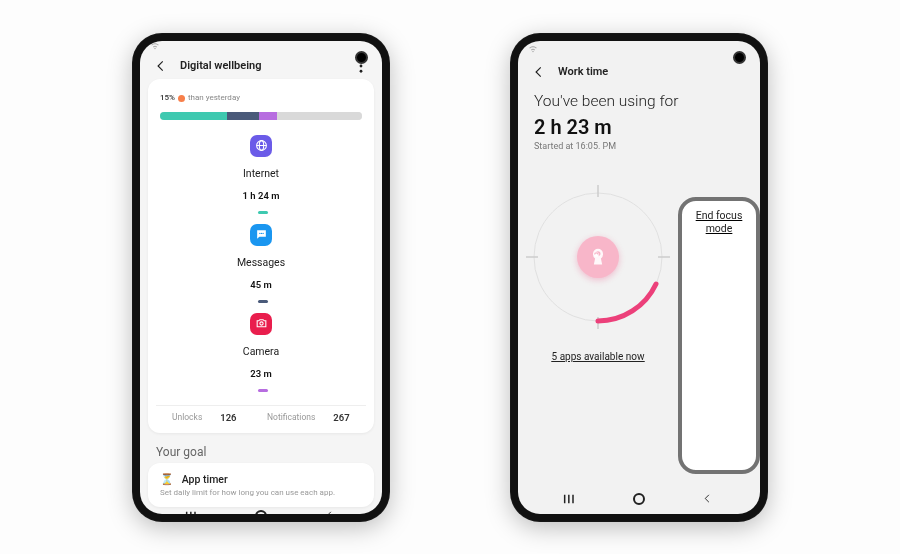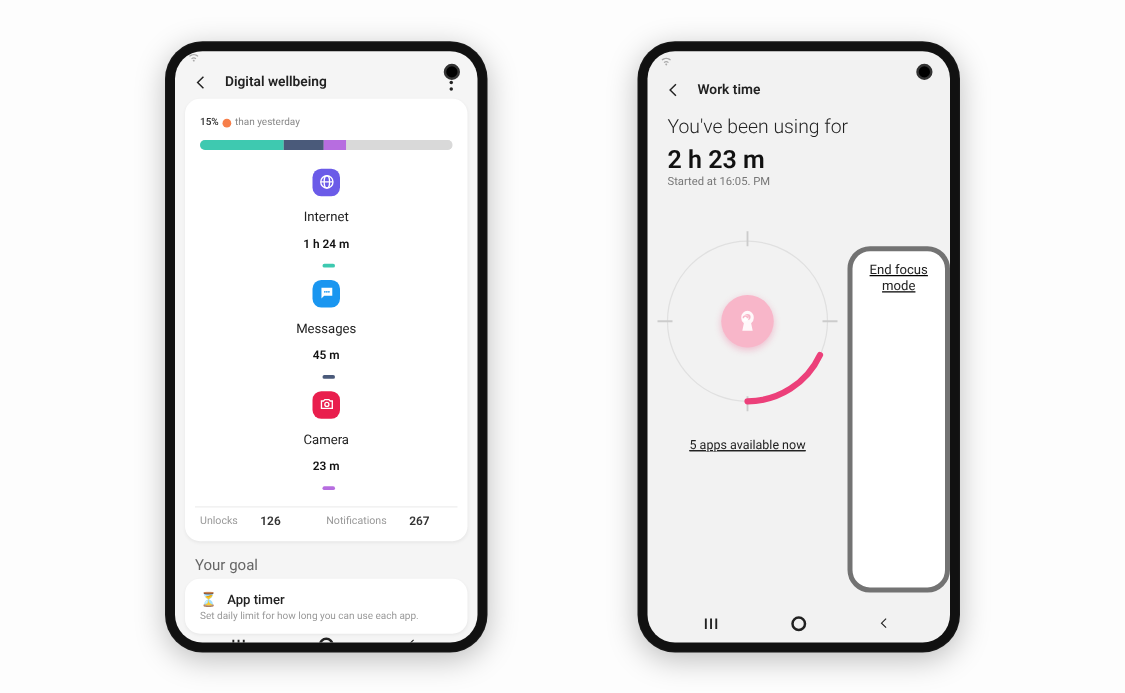--- a/index.html
+++ b/index.html
@@ -156,20 +156,21 @@
     margin-left: 4px;
   }
   .sep {
     border-top: 1px solid #eee;
     margin: 8px -4px 6px;
   }
   .stat-row {
     display: flex;
     font-size: 8.5px;
     color: #999;
+    margin-left: 12px;
   }
   .stat-row .half { flex:1; display:flex; align-items:center; gap:18px; }
   .stat-row .label { color:#999; }
   .stat-row .val { color:#333; font-weight:600; font-size:9.5px; }
   .section-sub {
     font-size: 12px;
     color: #666;
     margin: 12px 16px 4px;
   }
   .goal-card {

